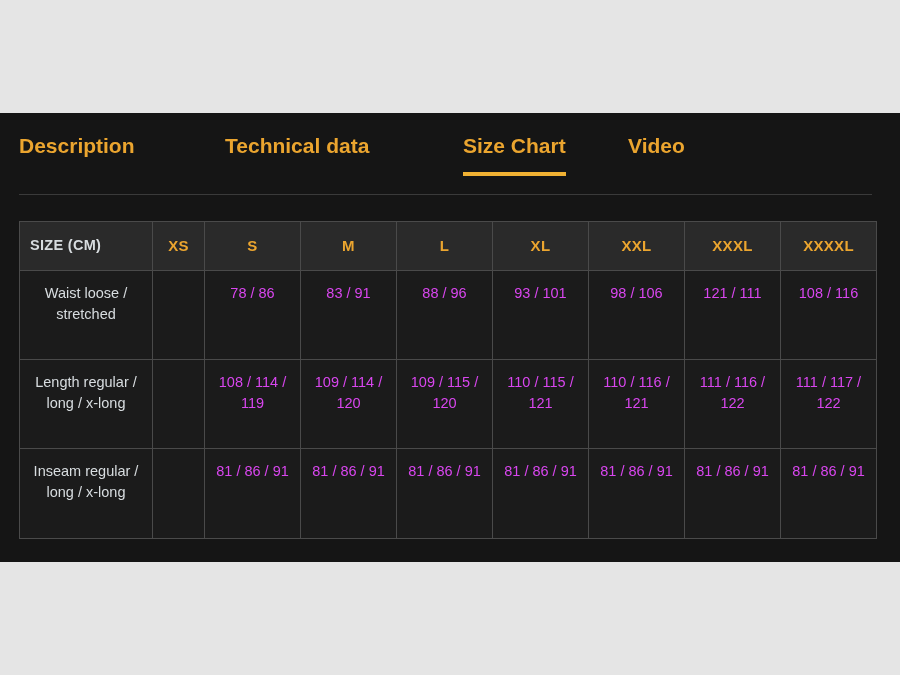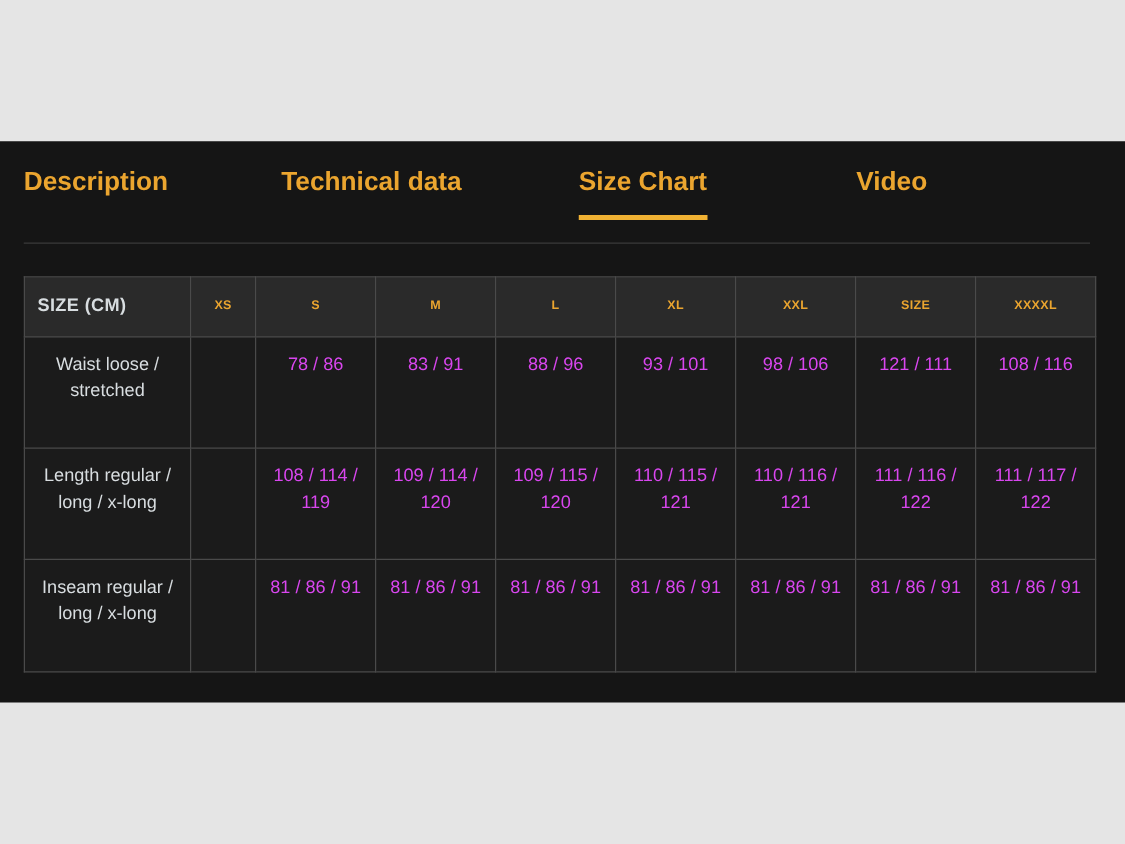--- a/index.html
+++ b/index.html
@@ -58,21 +58,21 @@
     position: absolute;
     left: 0;
     right: 0;
     bottom: -6px;
     height: 4px;
     background: #f0b133;
   }
   #tab-0 { left: 0px; }
   #tab-1 { left: 206px; }
   #tab-2 { left: 444px; }
-  #tab-3 { left: 666px; }
+  #tab-3 { left: 609px; }
 
   #tab-divider {
     position: absolute;
     left: 19px;
     top: 81px;
     width: 853px;
     height: 1px;
     background: #3a3a3a;
   }
 
@@ -105,21 +105,21 @@
     letter-spacing: 0.3px;
   }
   #sizetable thead th.h-label {
     text-align: left;
     color: #d8dde0;
     font-size: 14.5px;
   }
   #sizetable thead th.h-size {
     text-align: center;
     color: #eba52f;
-    font-size: 10px;
+    font-size: 15px;
   }
   #sizetable tbody td.row-label {
     text-align: center;
     color: #d8dde0;
   }
   #sizetable tbody td.val {
     text-align: center;
     color: #d946ef;
   }
   
@@ -173,21 +173,21 @@
       </colgroup>
       <thead>
         <tr>
           <th class="h-label">SIZE (CM)</th>
           <th class="h-size">XS</th>
           <th class="h-size">S</th>
           <th class="h-size">M</th>
           <th class="h-size">L</th>
           <th class="h-size">XL</th>
           <th class="h-size">XXL</th>
-          <th class="h-size">SIZE</th>
+          <th class="h-size">XXXL</th>
           <th class="h-size">XXXXL</th>
         </tr>
       </thead>
       <tbody>
         <tr class="r1">
           <td class="row-label">Waist loose / stretched</td>
           <td class="val"></td>
           <td class="val">78 / 86</td>
           <td class="val">83 / 91</td>
           <td class="val">88 / 96</td>

